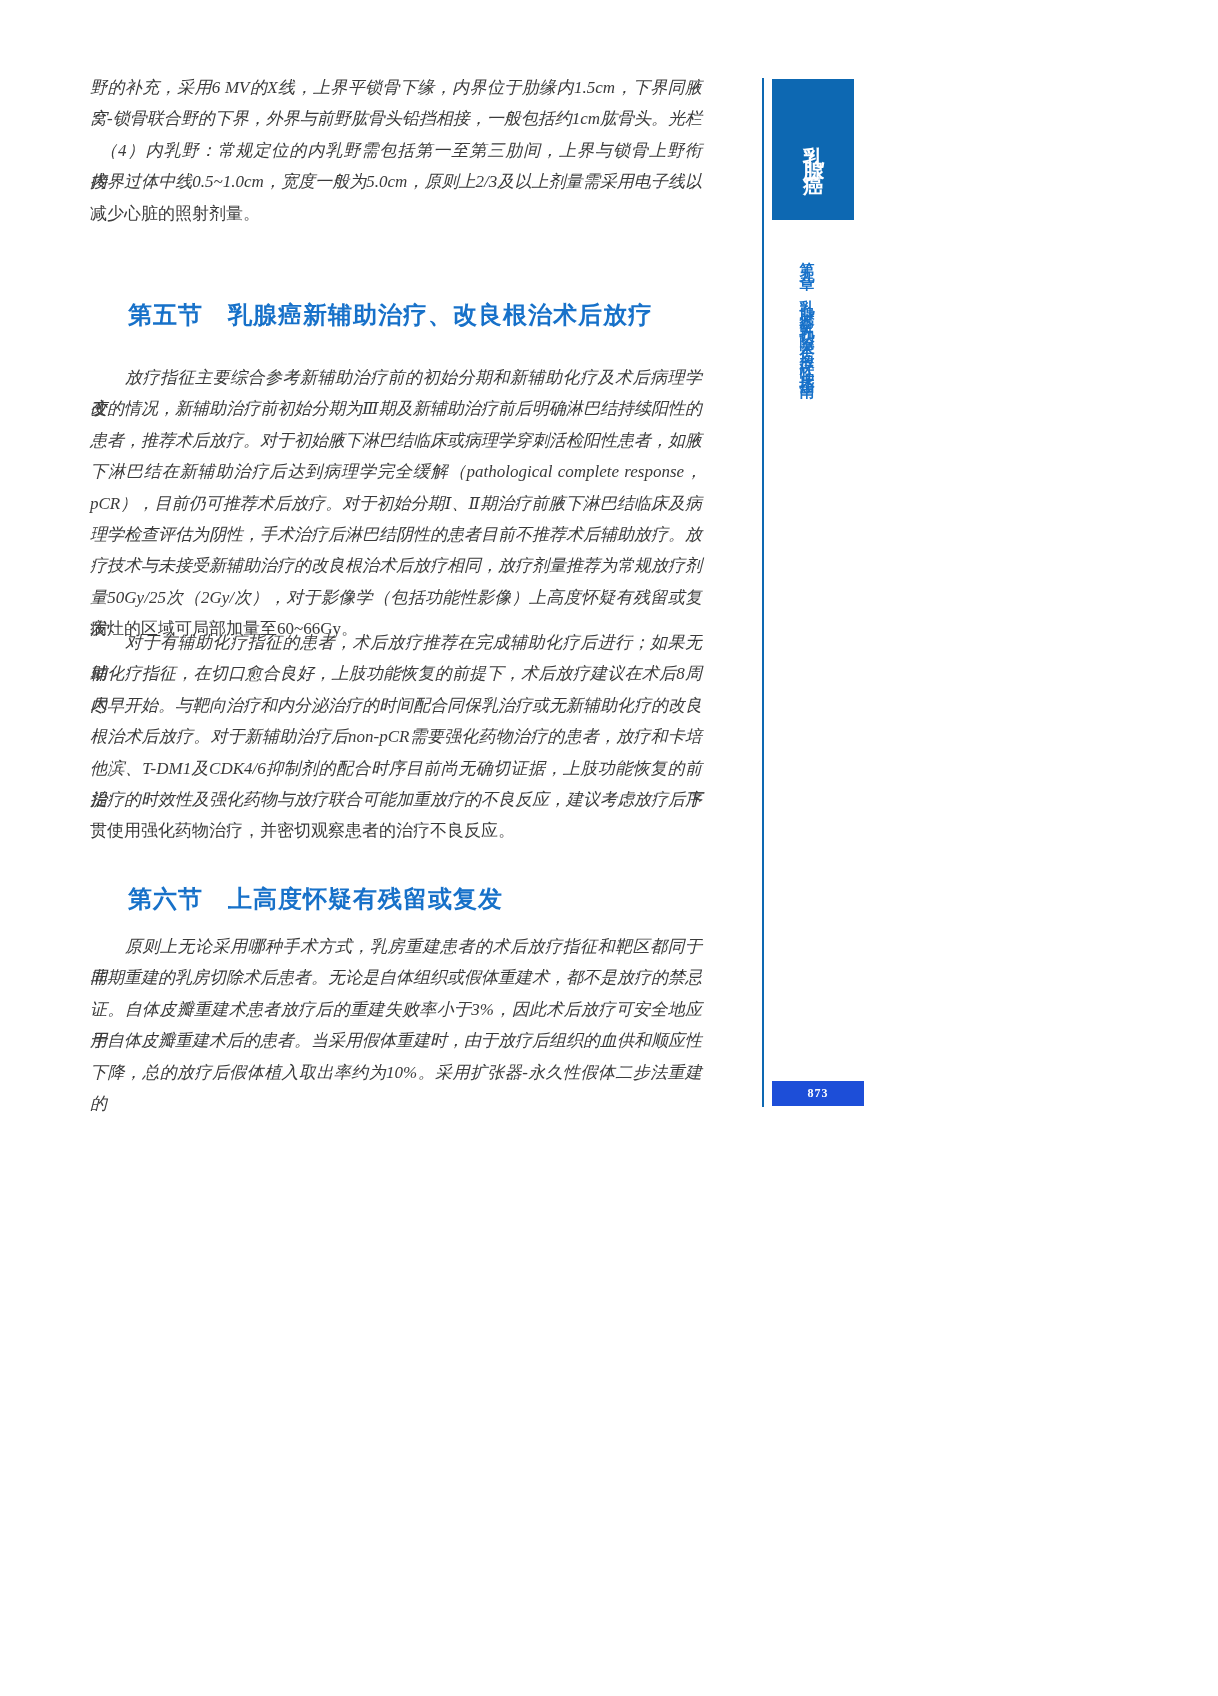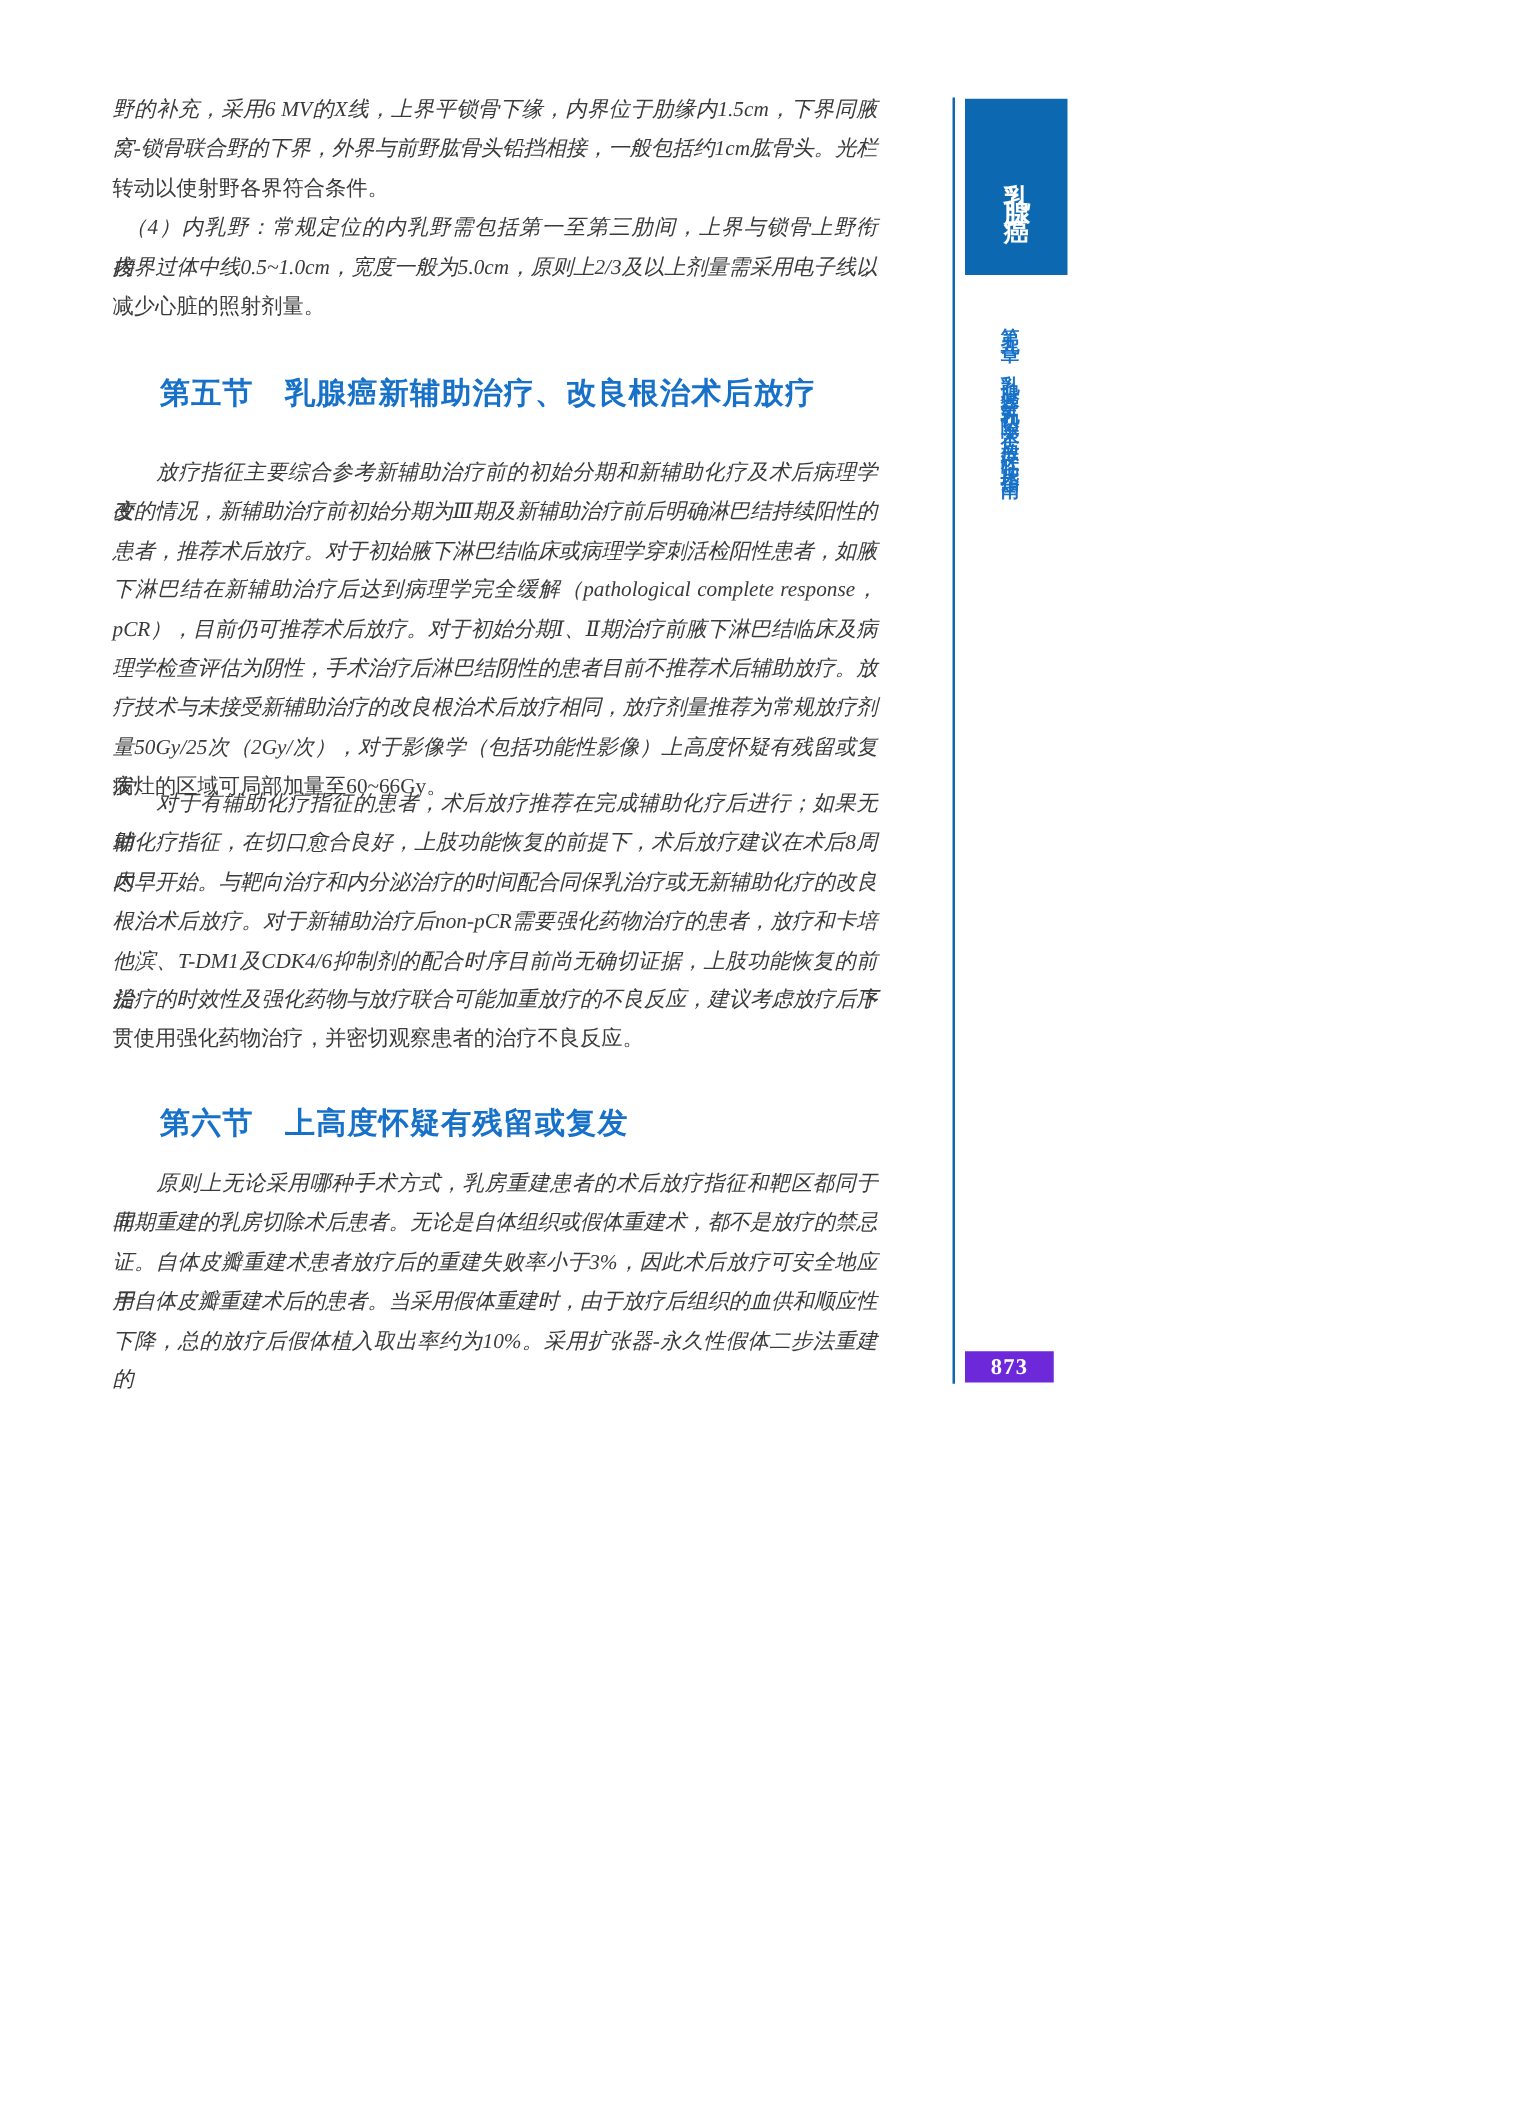--- a/index.html
+++ b/index.html
@@ -41,37 +41,36 @@
     line-height:1;
   }
   .chapter-vtitle {
     position:absolute; left:792px; top:250px; height:860px;
     writing-mode:vertical-rl; text-orientation:upright;
     color:#1771c9; font-size:15px; font-weight:600; letter-spacing:6px;
     line-height:30px;
   }
   .chapter-vtitle .gap { display:inline-block; height:20px; }
   .page-badge {
-    position:absolute; left:772px; top:1081px; width:71px; height:25px;
-    background:#6d28d9; color:#ffffff; font-size:18px; font-weight:bold;
+    position:absolute; left:772px; top:1081px; width:92px; height:25px;
+    background:#1d4ed8; color:#ffffff; font-size:12px; font-weight:bold;
     display:flex; align-items:center; justify-content:center;
     letter-spacing:1px;
   }
 </style>
 </head>
 <body>
 
 <div class="page">
 
   <div class="main-col">
 
     <div class="para" style="top:72px;">
       <div class="line full">野的补充，采用6 MV的X线，上界平锁骨下缘，内界位于肋缘内1.5cm，下界同腋</div>
       <div class="line full">窝-锁骨联合野的下界，外界与前野肱骨头铅挡相接，一般包括约1cm肱骨头。光栏</div>
-      <div class="line short">转动以使射野各界符合条件。</div>
       <div class="line full indent-sm">（4）内乳野：常规定位的内乳野需包括第一至第三肋间，上界与锁骨上野衔接，</div>
       <div class="line full">内界过体中线0.5~1.0cm，宽度一般为5.0cm，原则上2/3及以上剂量需采用电子线以</div>
       <div class="line short">减少心脏的照射剂量。</div>
     </div>
 
     <div class="sec-heading" style="top:300px;">第五节　乳腺癌新辅助治疗、改良根治术后放疗</div>
 
     <div class="para" style="top:362px;">
       <div class="line full indent-lg">放疗指征主要综合参考新辅助治疗前的初始分期和新辅助化疗及术后病理学改</div>
       <div class="line full">变的情况，新辅助治疗前初始分期为Ⅲ期及新辅助治疗前后明确淋巴结持续阳性的</div>

